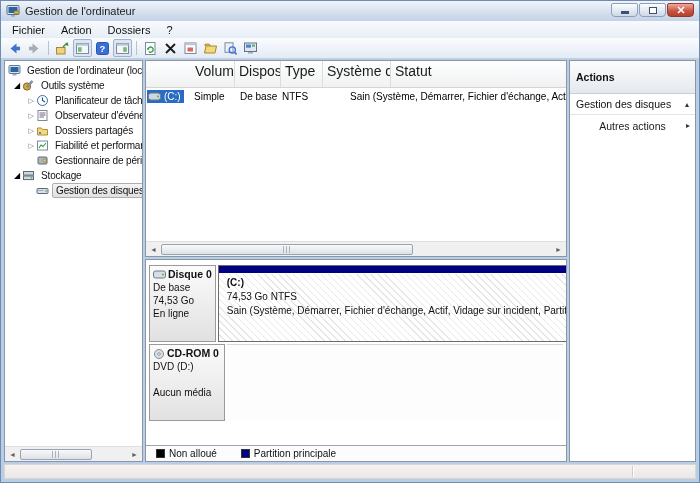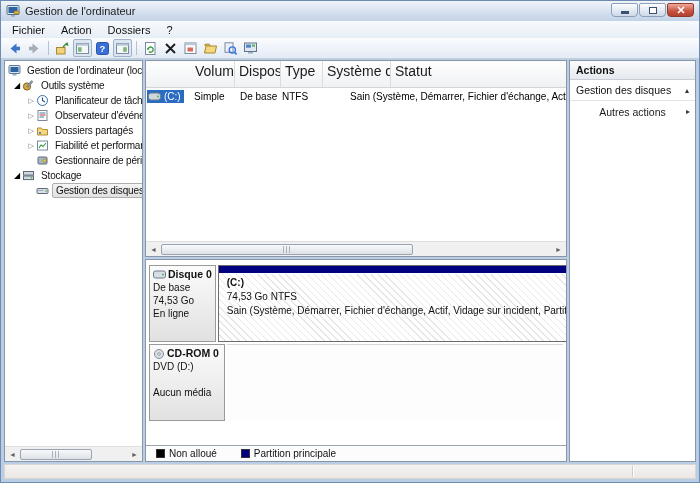--- a/index.html
+++ b/index.html
@@ -78,21 +78,21 @@
                white-space:nowrap; overflow:hidden; }
   .part-label { font-weight:bold; }
   .media-region { flex:1; margin-left:2px; border-top:1px solid #d8d8d8; background:#fdfdfd; }
 
   .legend-row { height:16px; border-top:1px solid #9aa5b1; display:flex; align-items:center;
                 gap:24px; padding:0 10px; font-size:10px; background:#fcfcfc; color:#111; }
   .legend-item { display:flex; align-items:center; gap:4px; }
   .legend-swatch { width:9px; height:9px; border:1px solid #333; }
 
   .right-pane { width:127px; display:flex; flex-direction:column; font-size:10.5px; overflow:hidden; }
-  .actions-header { height:19px; display:flex; align-items:center; padding:0 6px; font-weight:bold;
+  .actions-header { height:33px; display:flex; align-items:center; padding:0 6px; font-weight:bold;
                     background:linear-gradient(#fbfcfd,#e5e9ee); border-bottom:1px solid #c9ced6; color:#111; }
   .actions-group { height:21px; display:flex; align-items:center; padding:0 6px;
                    border-bottom:1px solid #e4e4e4; color:#111; }
   .arrow-up { margin-left:auto; font-size:8px; color:#333; }
   .actions-item { height:21px; display:flex; align-items:center; justify-content:center;
                   position:relative; color:#1a1a1a; }
   .arrow-right { position:absolute; right:5px; font-size:8px; color:#333; }
 
   .statusbar { position:absolute; left:3px; right:3px; bottom:3px; height:15px;
                background:linear-gradient(#f5f3f2,#eae7e5); border:1px solid #d8d5d3; }

